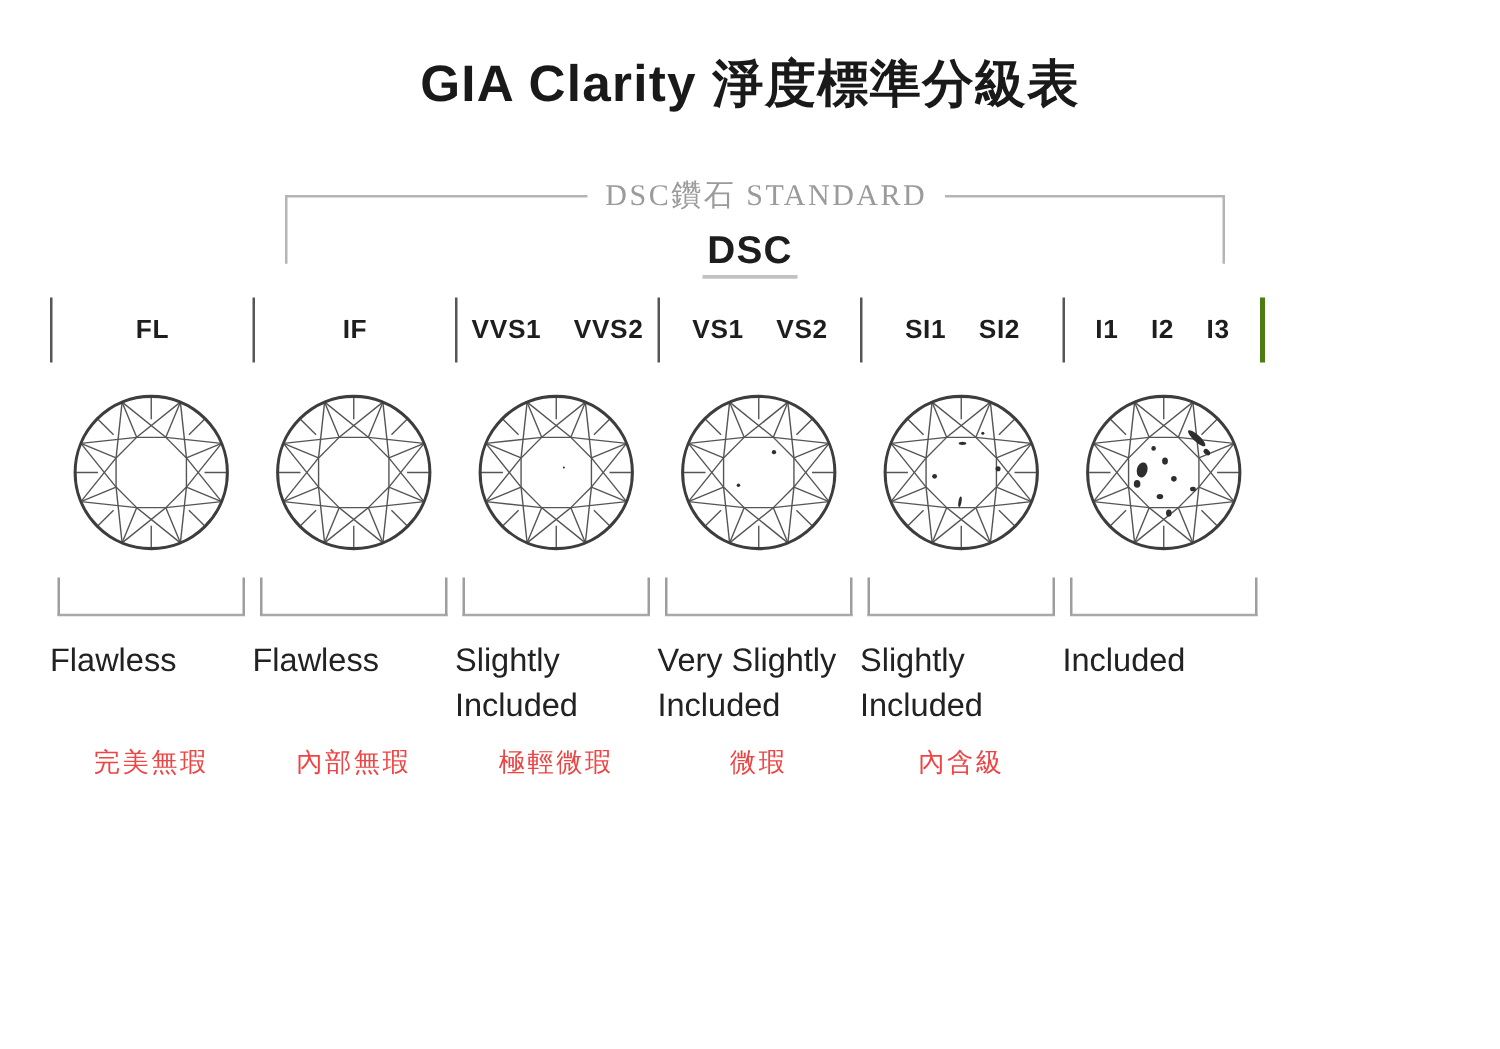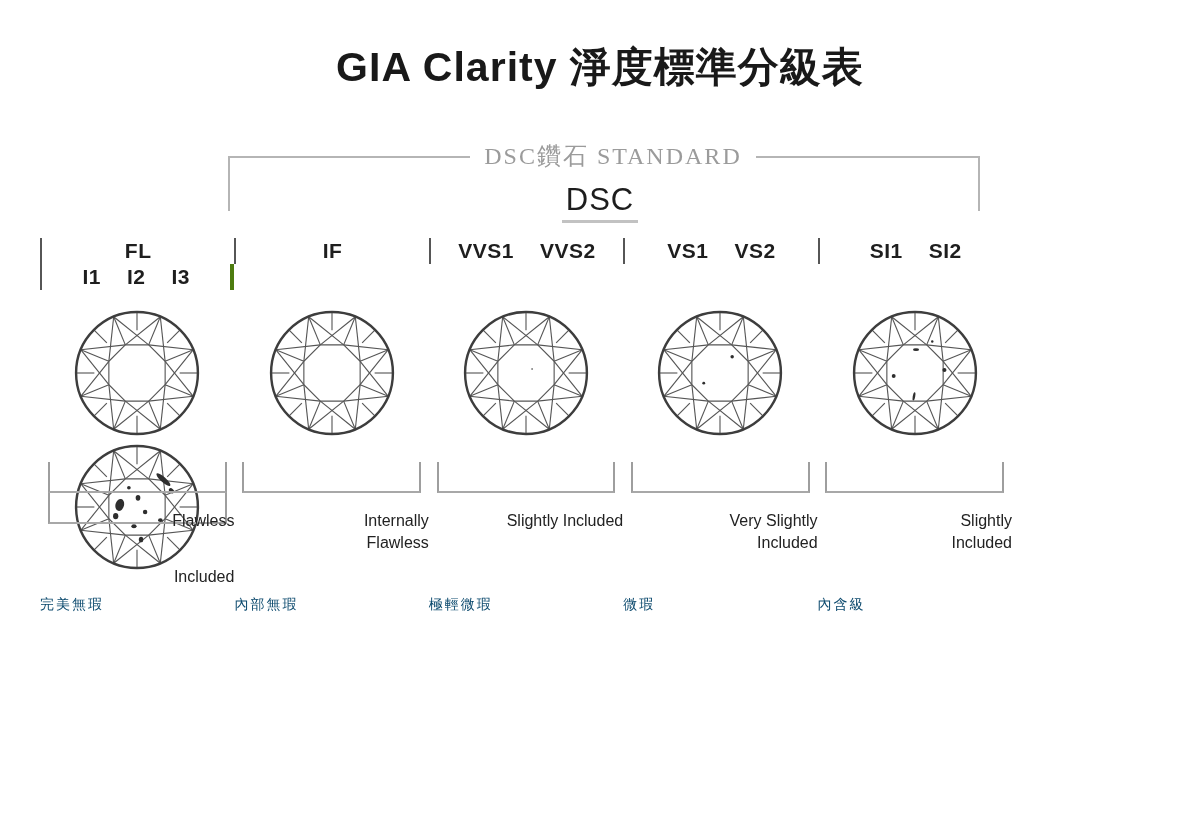--- a/index.html
+++ b/index.html
@@ -15,49 +15,49 @@
   .wm-line1{
     position:absolute;top:140px;left:0;width:100%;text-align:center;z-index:3;
     font-family:"Liberation Serif","DejaVu Serif",serif;
     font-size:24px;letter-spacing:2px;color:#9b9b9b;margin-left:13px;
   }
   .wm-line1 span{background:#fff;padding:0 14px;}
   .wm-logo{
     position:absolute;top:182px;left:0;width:100%;text-align:center;z-index:3;
   }
   .wm-logo span{
-    display:inline-block;font-size:31px;font-weight:400;letter-spacing:1px;color:#1d1d1d;
+    display:inline-block;font-size:31px;font-weight:700;letter-spacing:1px;color:#1d1d1d;
     border-bottom:3px solid #c2c2c2;padding:0 4px 2px 4px;background:#fff;
   }
   
   .top-bracket{
     position:absolute;top:156px;left:228px;width:748px;height:53px;z-index:1;
     border-top:2px solid #b5b5b5;border-left:2px solid #b5b5b5;border-right:2px solid #b5b5b5;
   }
   
-  .row{position:absolute;left:40px;width:972px;display:grid;grid-template-columns:repeat(5,1fr);}
+  .row{position:absolute;left:40px;width:972px;display:grid;grid-template-columns:repeat(6,1fr);}
   .codes-row{top:238px;height:52px;}
   .codes-cell{
     display:flex;align-items:center;justify-content:center;gap:26px;
     border-left:2px solid #565656;
   }
   .codes-cell:last-child{border-right:4px solid #4d7c0f;}
   .code{font-size:21px;font-weight:700;color:#1e1e1e;letter-spacing:0.5px;}
   .diamond-row{top:306px;height:144px;}
   .diamond-cell{display:flex;align-items:center;justify-content:center;}
   .bracket-row{top:462px;height:32px;}
   .bracket-cell{display:flex;align-items:flex-start;justify-content:center;}
   .u-bracket{
     width:90%;height:29px;
     border-left:2px solid #9e9e9e;border-right:2px solid #9e9e9e;border-bottom:2px solid #a8a8a8;
   }
   .english-row{top:510px;}
-  .english-cell{text-align:right;font-size:16px;line-height:1.4;color:#222;min-height:56px;}
+  .english-cell{text-align:left;font-size:26px;line-height:1.4;color:#222;min-height:56px;}
   .chinese-row{top:596px;}
-  .chinese-cell{text-align:left;font-size:14px;color:#0c4a6e;letter-spacing:2px;}
+  .chinese-cell{text-align:center;font-size:21px;color:#ef4444;letter-spacing:2px;}
 </style>
 </head>
 <body>
 
 <div class="page">
 
   <div class="page-title">GIA Clarity 淨度標準分級表</div>
 
   <div class="top-bracket"></div>
 
@@ -375,21 +375,20 @@
         <div class="u-bracket"></div>
       </div>
   </div>
 
   <div class="row english-row">
     <div class="english-cell">
       <div>Flawless</div>
       <div></div>
     </div>
     <div class="english-cell">
-      <div>Internally</div>
       <div>Flawless</div>
     </div>
     <div class="english-cell">
       <div>Slightly Included</div>
     </div>
     <div class="english-cell">
       <div>Very Slightly</div>
       <div>Included</div>
     </div>
     <div class="english-cell">

